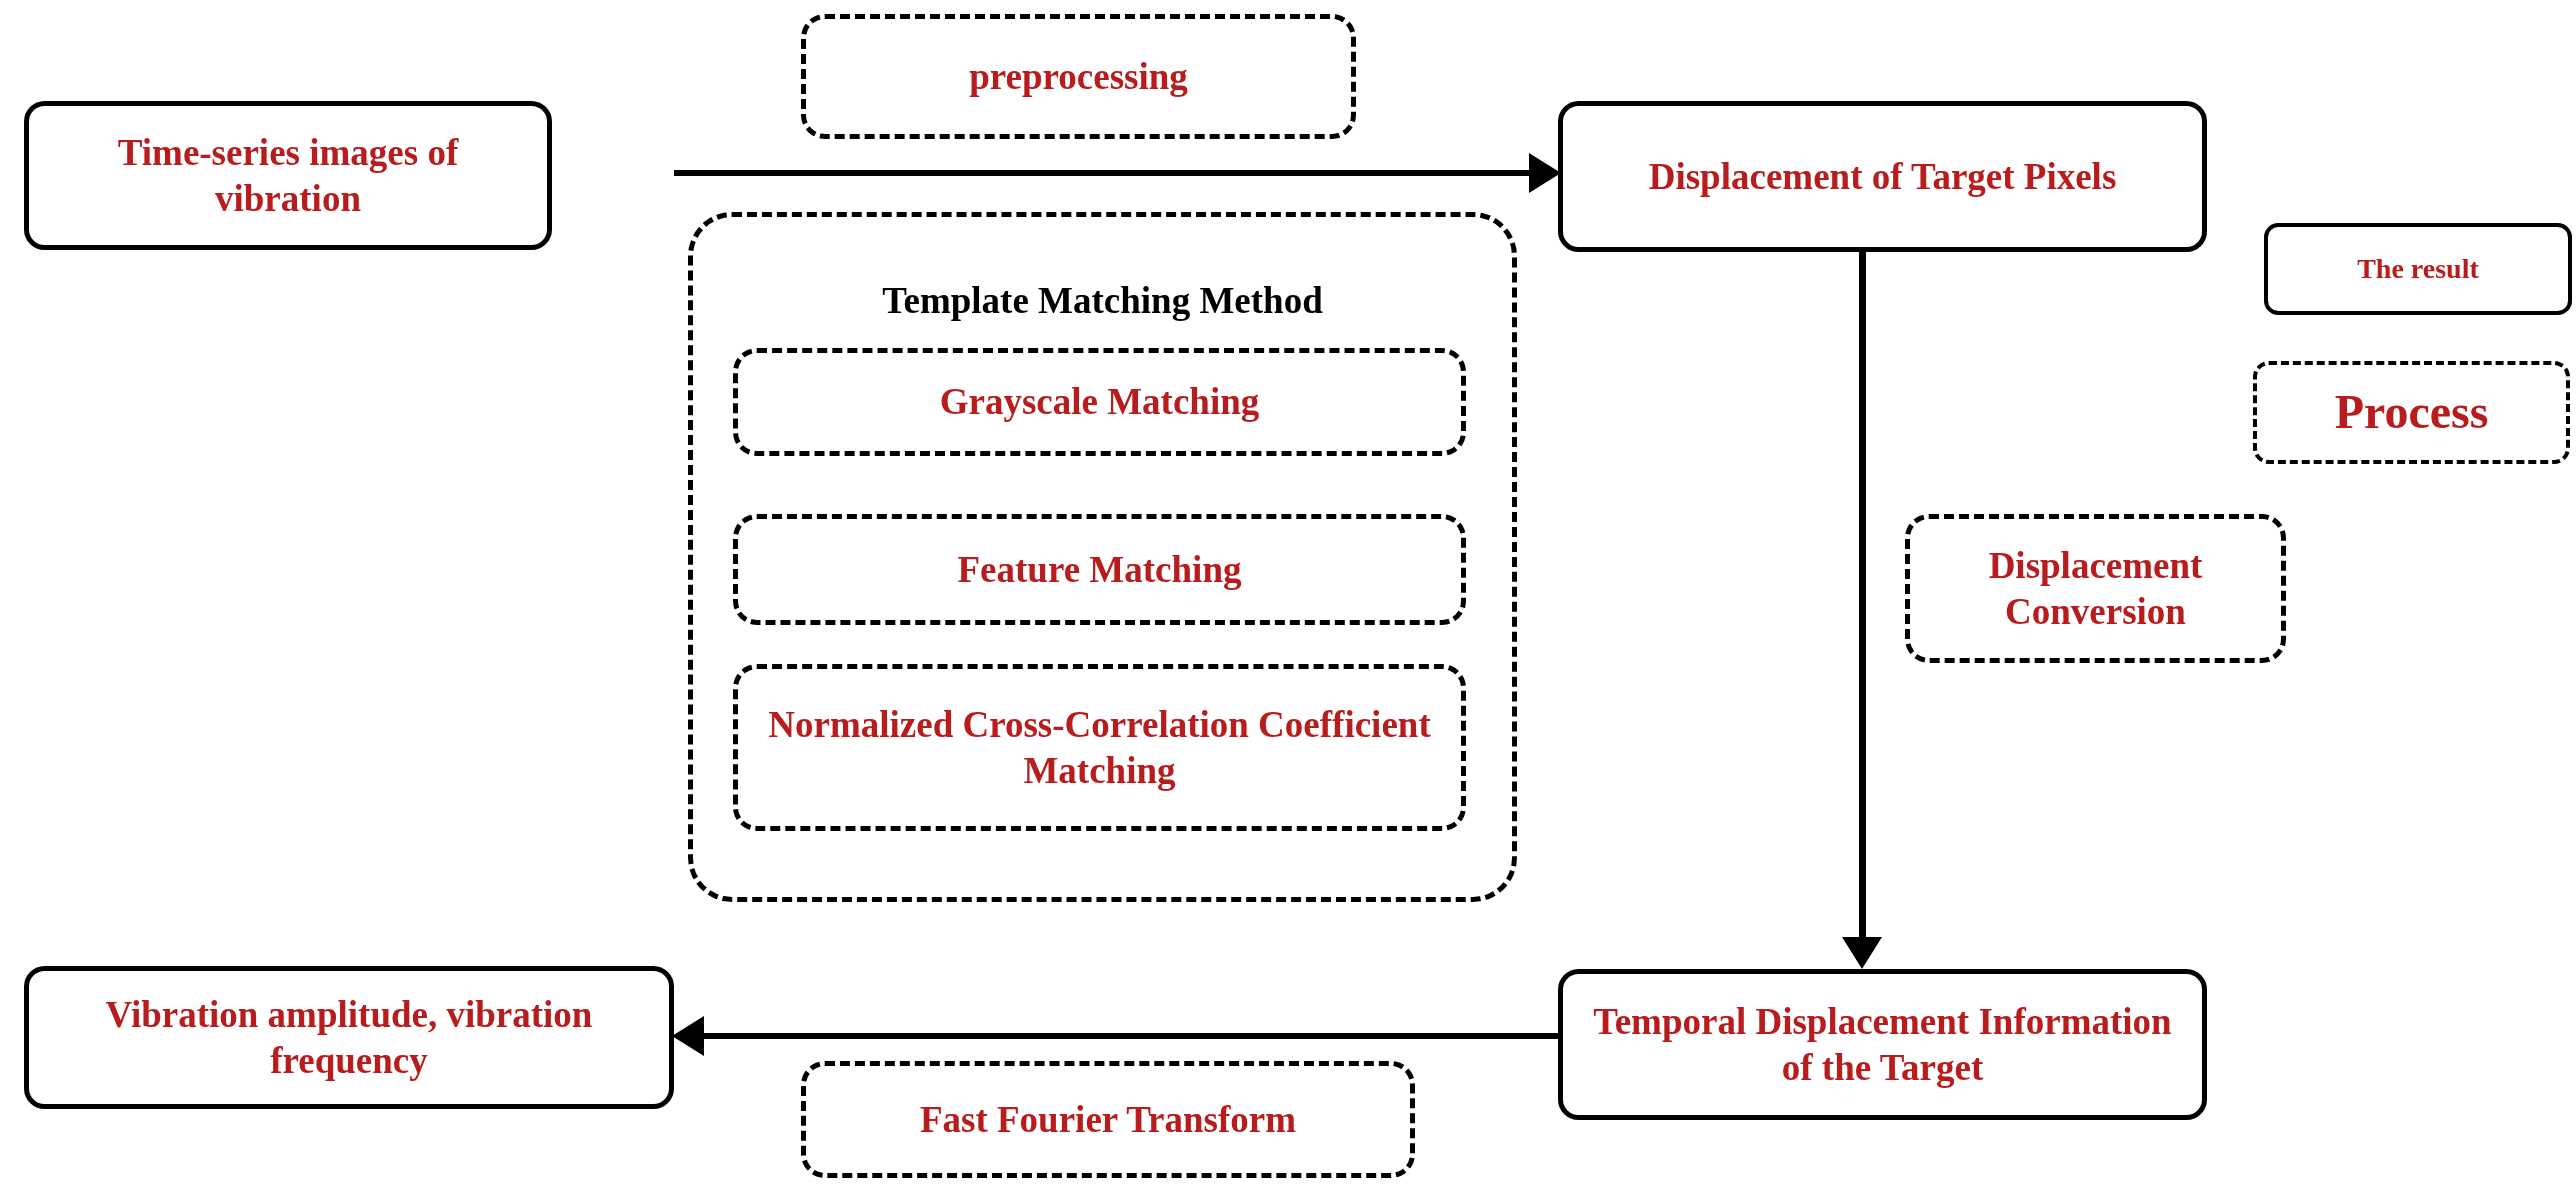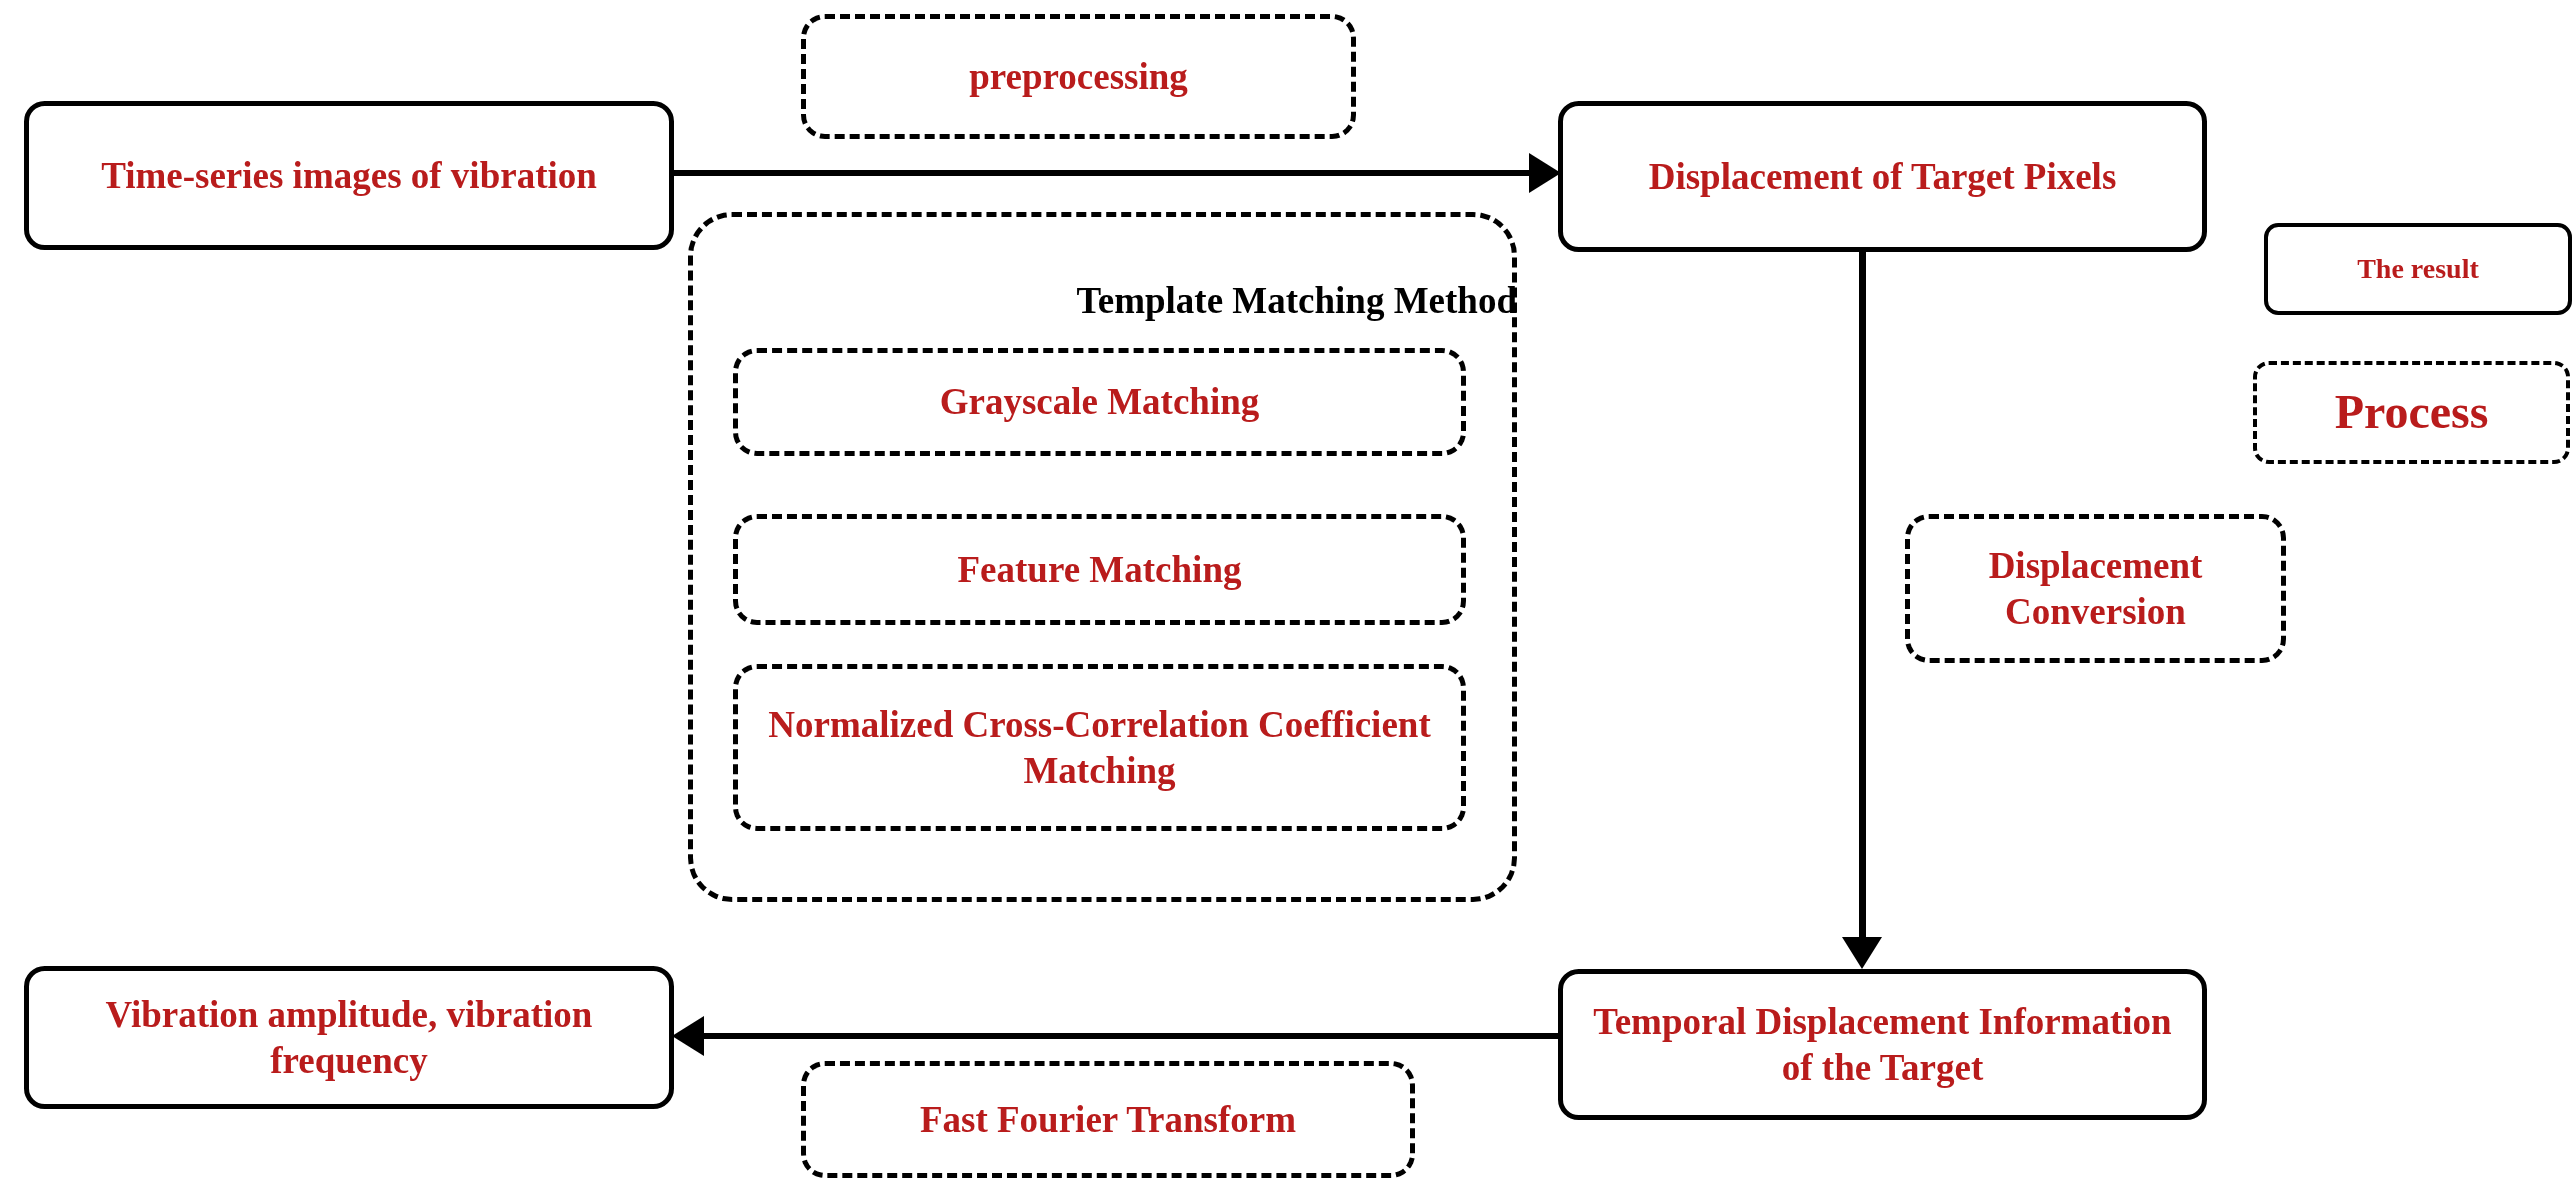--- a/index.html
+++ b/index.html
@@ -99,21 +99,21 @@
     border-left: 20.6px solid transparent;
     border-right: 20.6px solid transparent;
     border-top: 32px solid #000000;
   }
 </style>
 </head>
 <body>
 
 <div id="canvas">
 
-  <div class="node solid" style="left:24px; top:101px; width:650px; height:149px; font-size:37px; padding:0 27px;">
+  <div class="node solid" style="left:24px; top:101px; width:528px; height:149px; font-size:37px; padding:0 27px;">
     <span>Time-series images of vibration</span>
   </div>
 
   <div class="node dashed" style="left:801px; top:14.3px; width:555px; height:125px; font-size:37px;">
     <span>preprocessing</span>
   </div>
 
   <div class="node solid" style="left:1558px; top:101px; width:649px; height:151px; font-size:37px; padding:0 16px;">
     <span>Displacement of Target Pixels</span>
   </div>
@@ -124,21 +124,21 @@
   <div class="node legend-solid" style="left:2264px; top:223px; width:308px; height:92px; font-size:28px;">
     <span>The result</span>
   </div>
 
   <div class="node legend-dashed" style="left:2253px; top:361px; width:317px; height:103px; font-size:48px;">
     <span>Process</span>
   </div>
 
   <div class="group" style="left:688px; top:212px; width:829px; height:690px;"></div>
 
-  <div class="group-title" style="left:688px; top:279px; width:829px; font-size:37px;text-align:right;">
+  <div class="group-title" style="left:688px; top:279px; width:829px; font-size:37px;">
     <span>Template Matching Method</span>
   </div>
 
   <div class="node dashed" style="left:733px; top:348px; width:733px; height:108px; font-size:37px;">
     <span>Grayscale Matching</span>
   </div>
 
   <div class="node dashed" style="left:733px; top:514px; width:733px; height:111px; font-size:37px;align-items:center;">
     <span>Feature Matching</span>
   </div>

